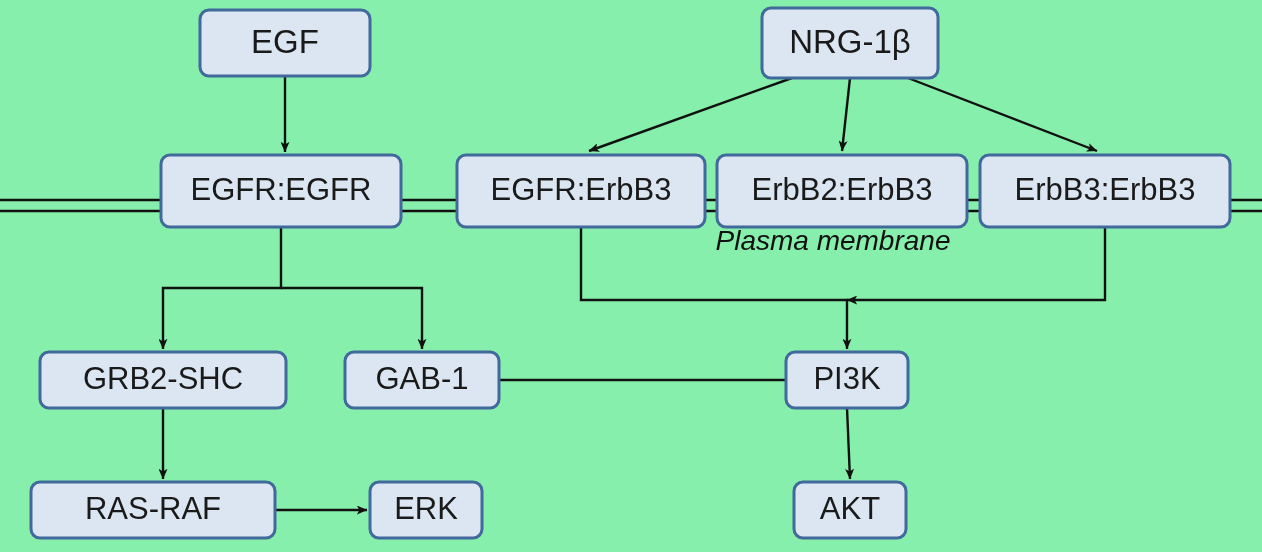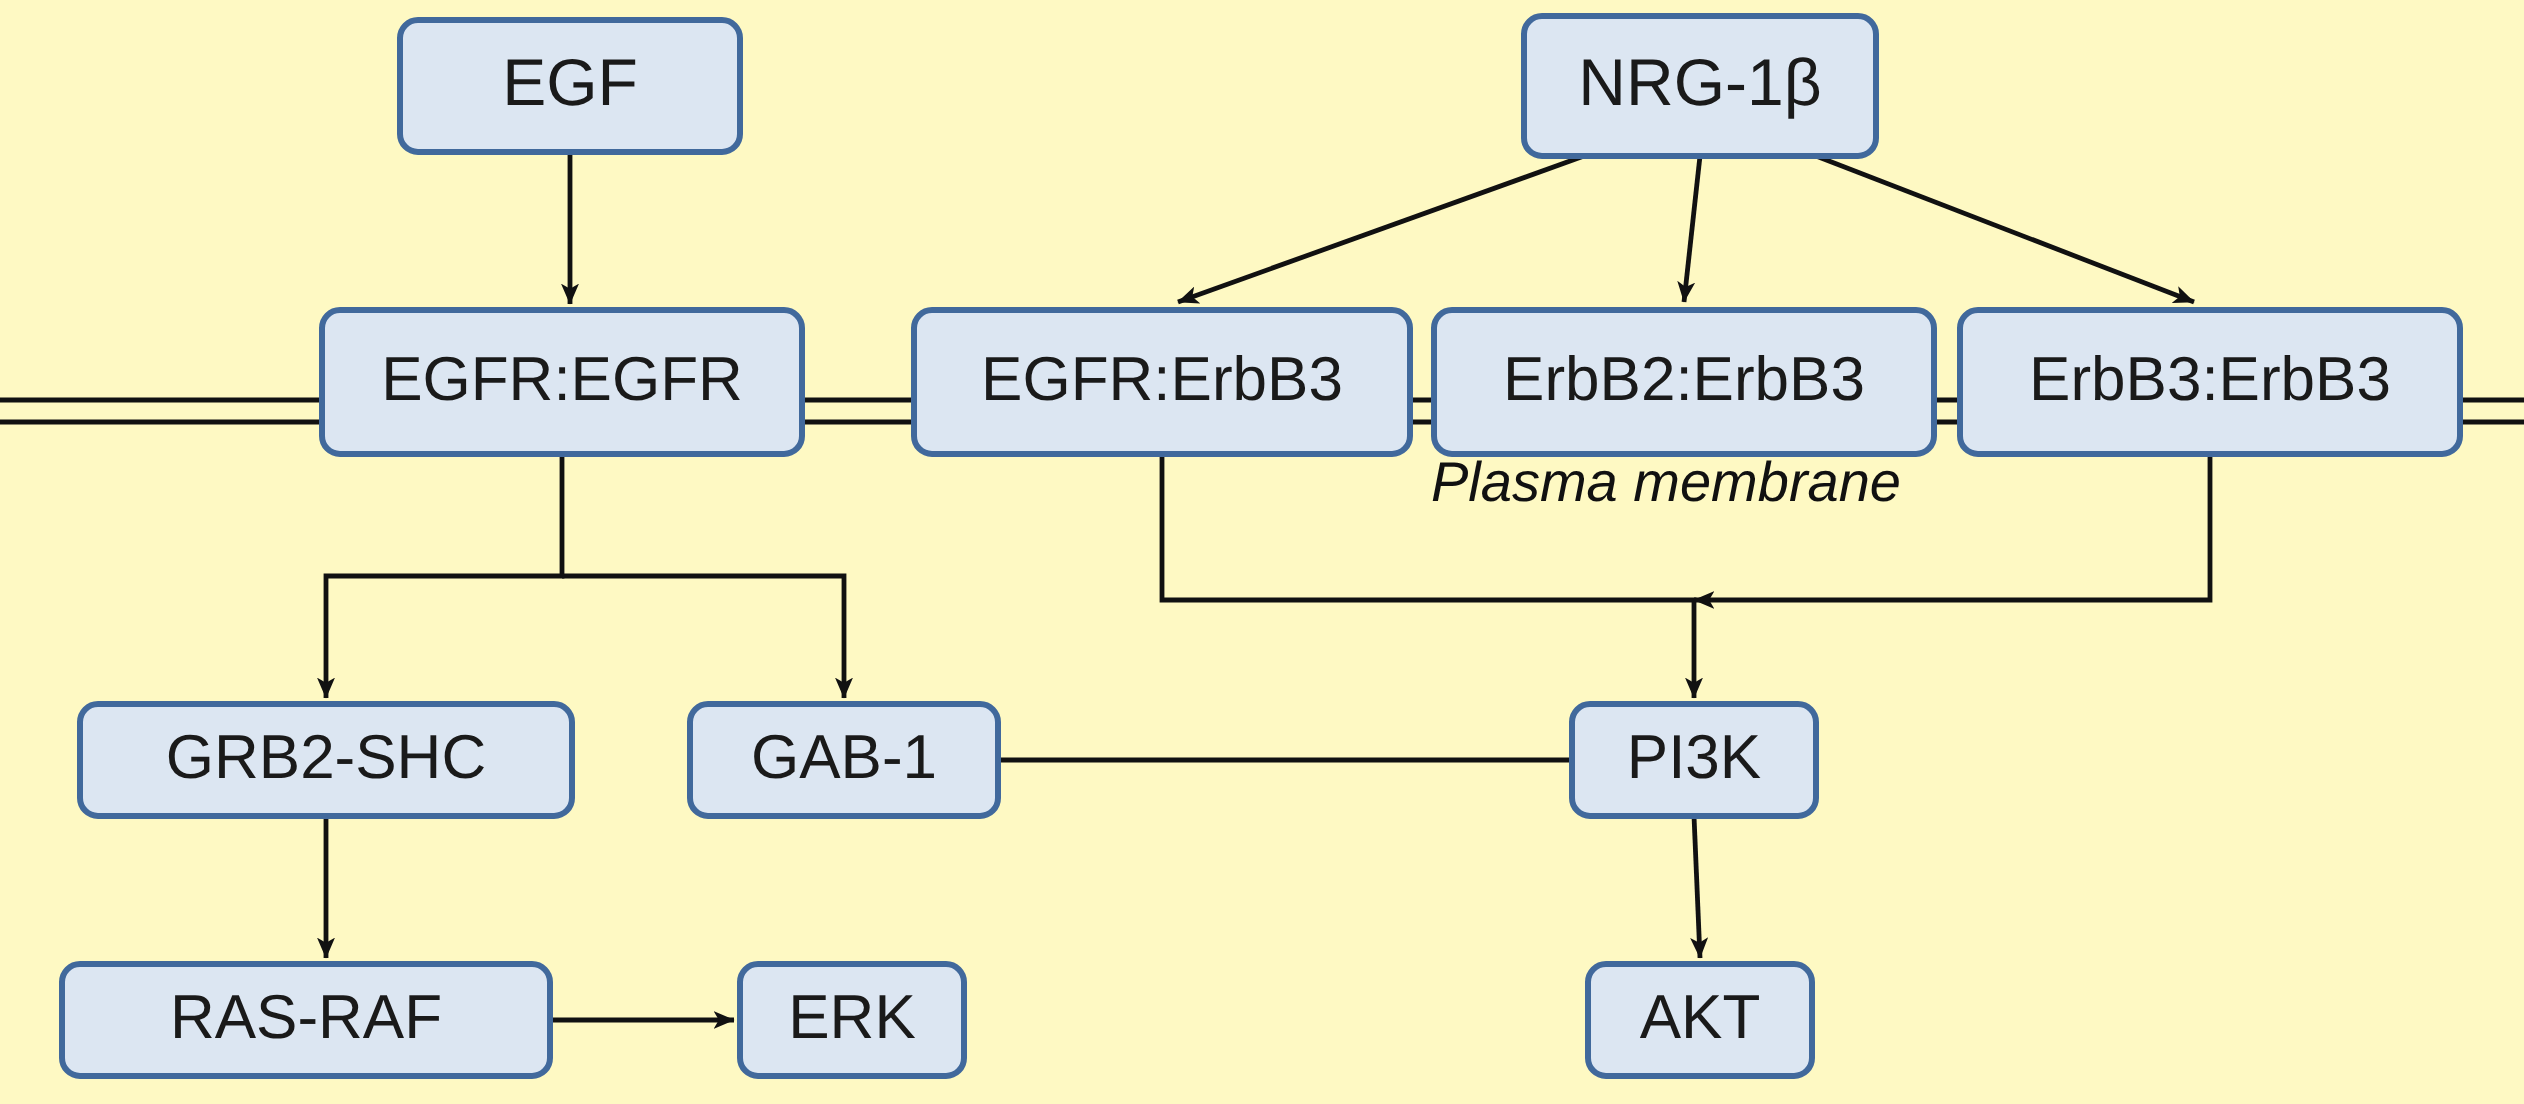--- a/index.html
+++ b/index.html
@@ -4,21 +4,21 @@
 <style>
   html, body {
     margin: 0;
     padding: 0;
     background: #ffffff;
   }
   #diagram-root {
     position: relative;
     width: 1262px;
     height: 552px;
-    background: #fef9c3;
+    background: #86efac;
     font-family: "Liberation Sans", sans-serif;
     overflow: hidden;
   }
   svg#pathway-svg {
     position: absolute;
     top: 0;
     left: 0;
     width: 1262px;
     height: 552px;
     display: block;

